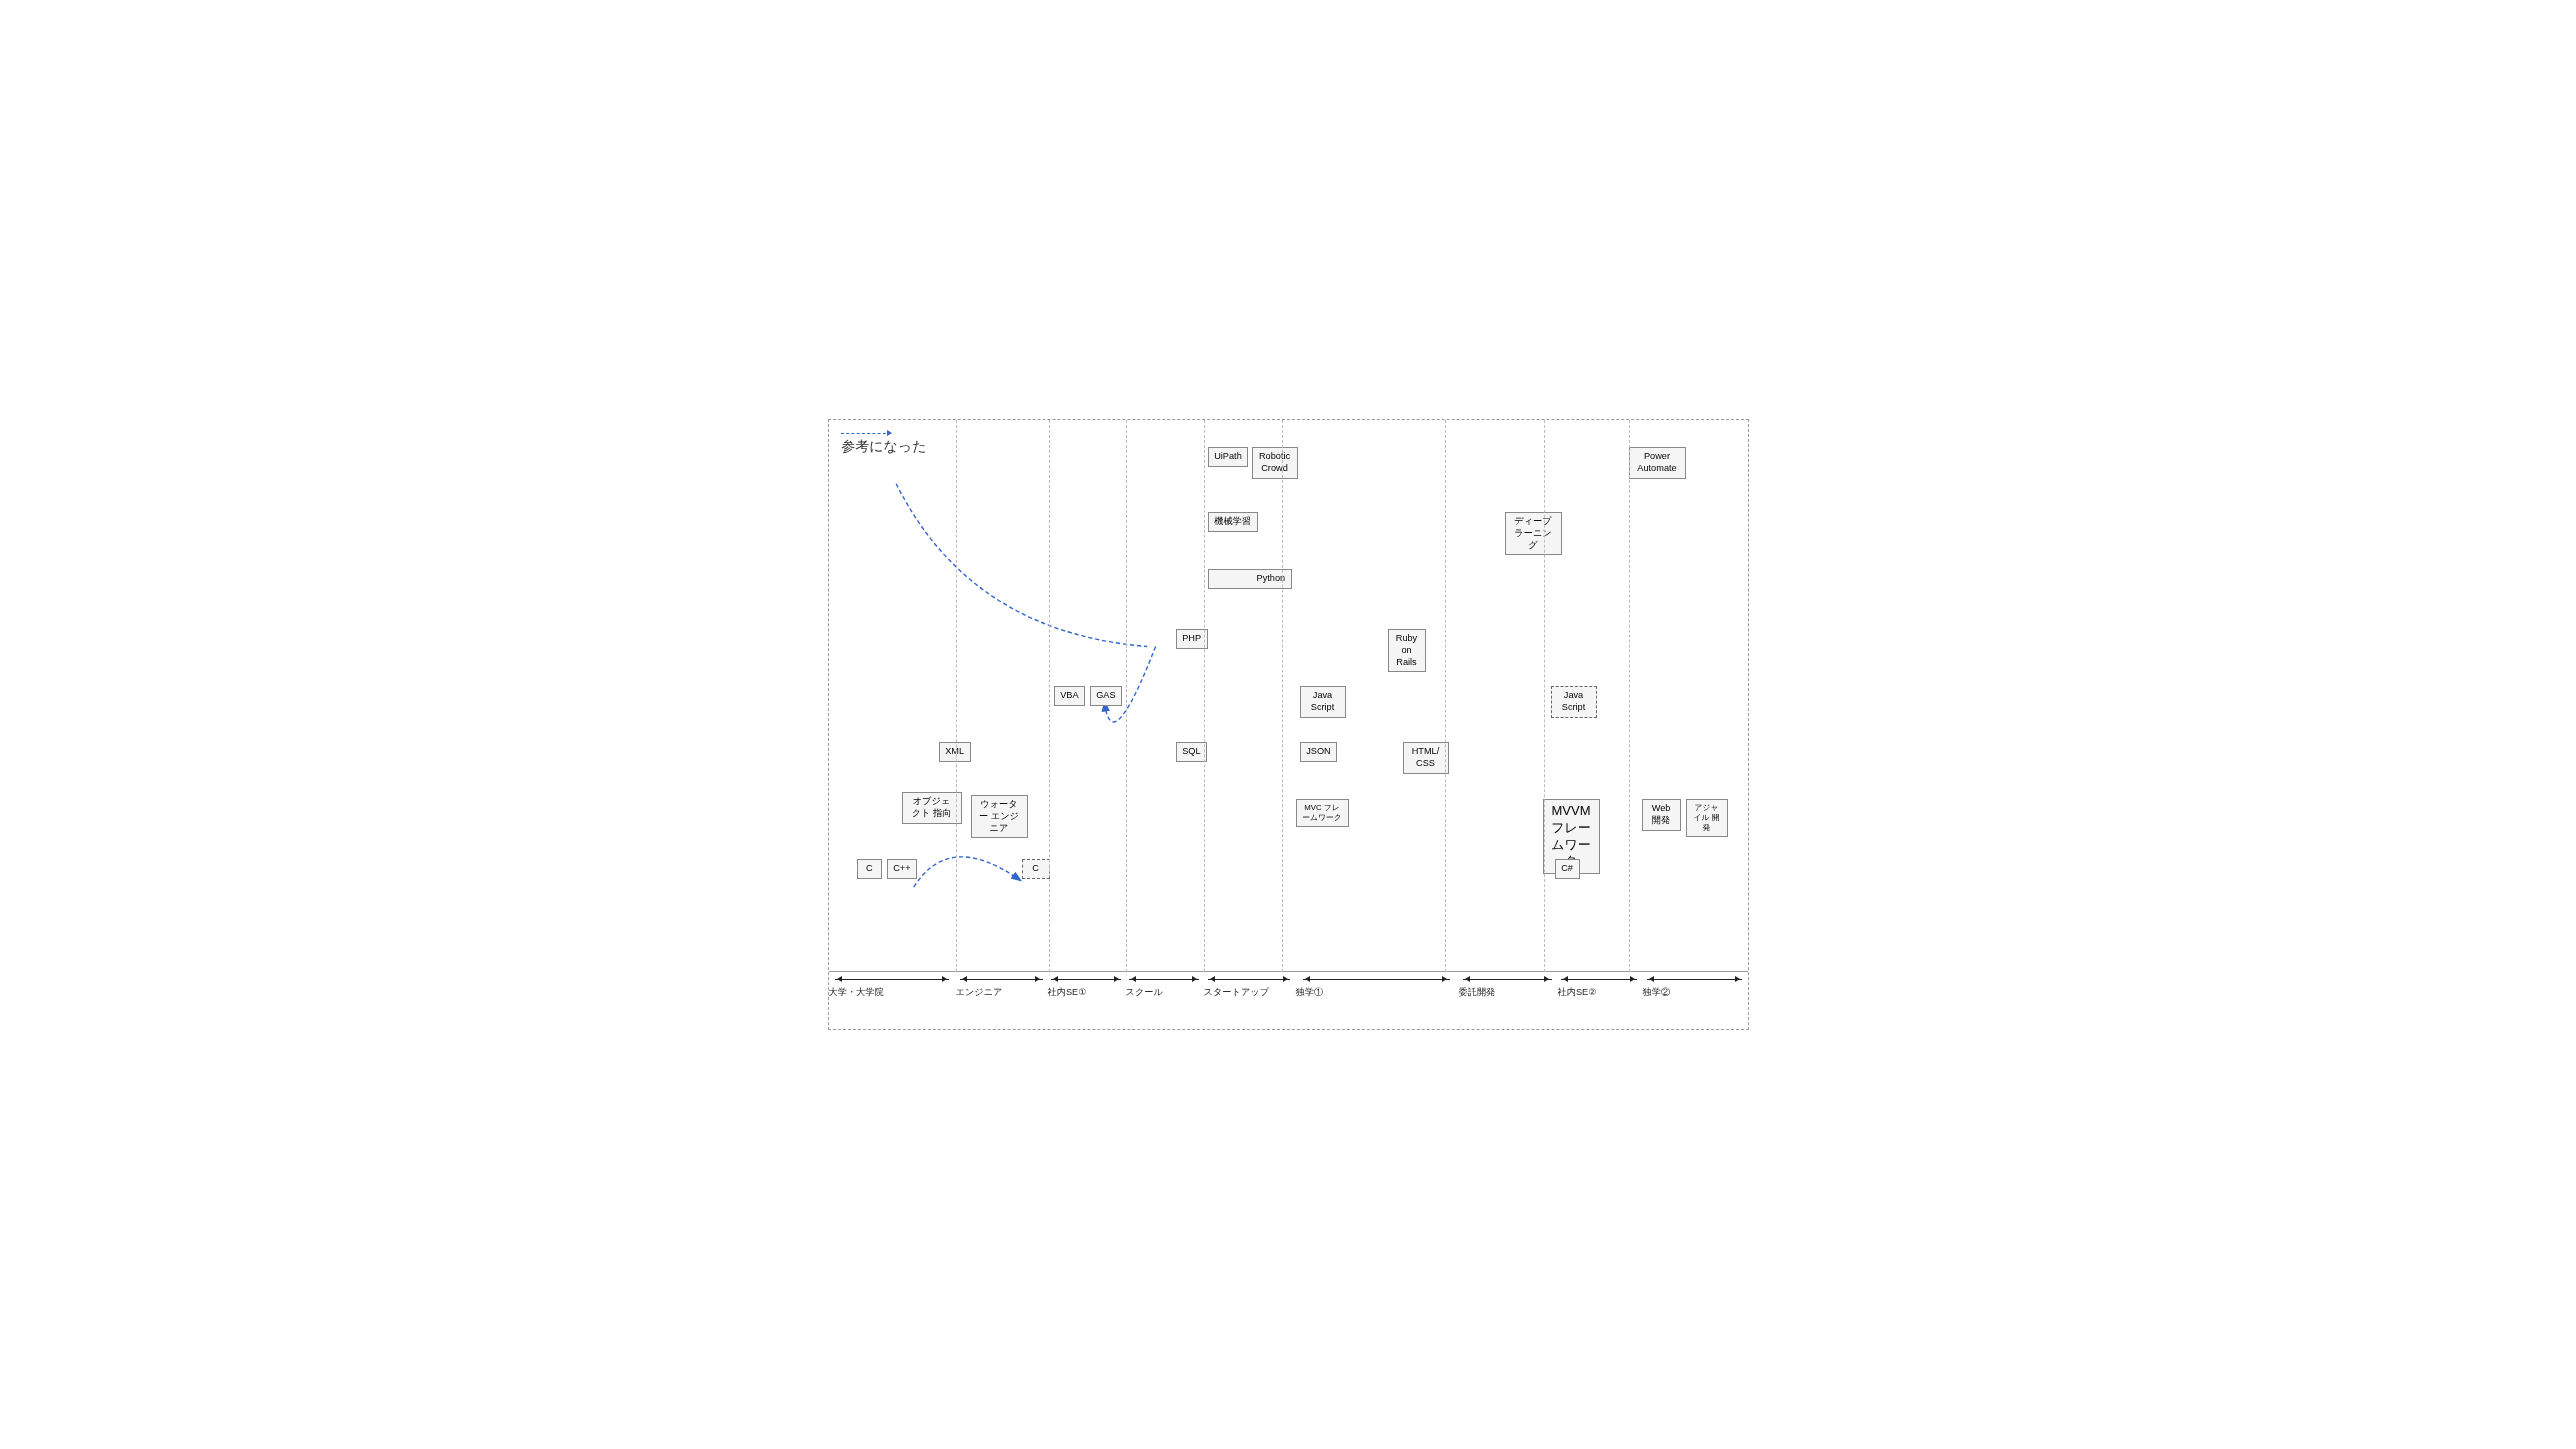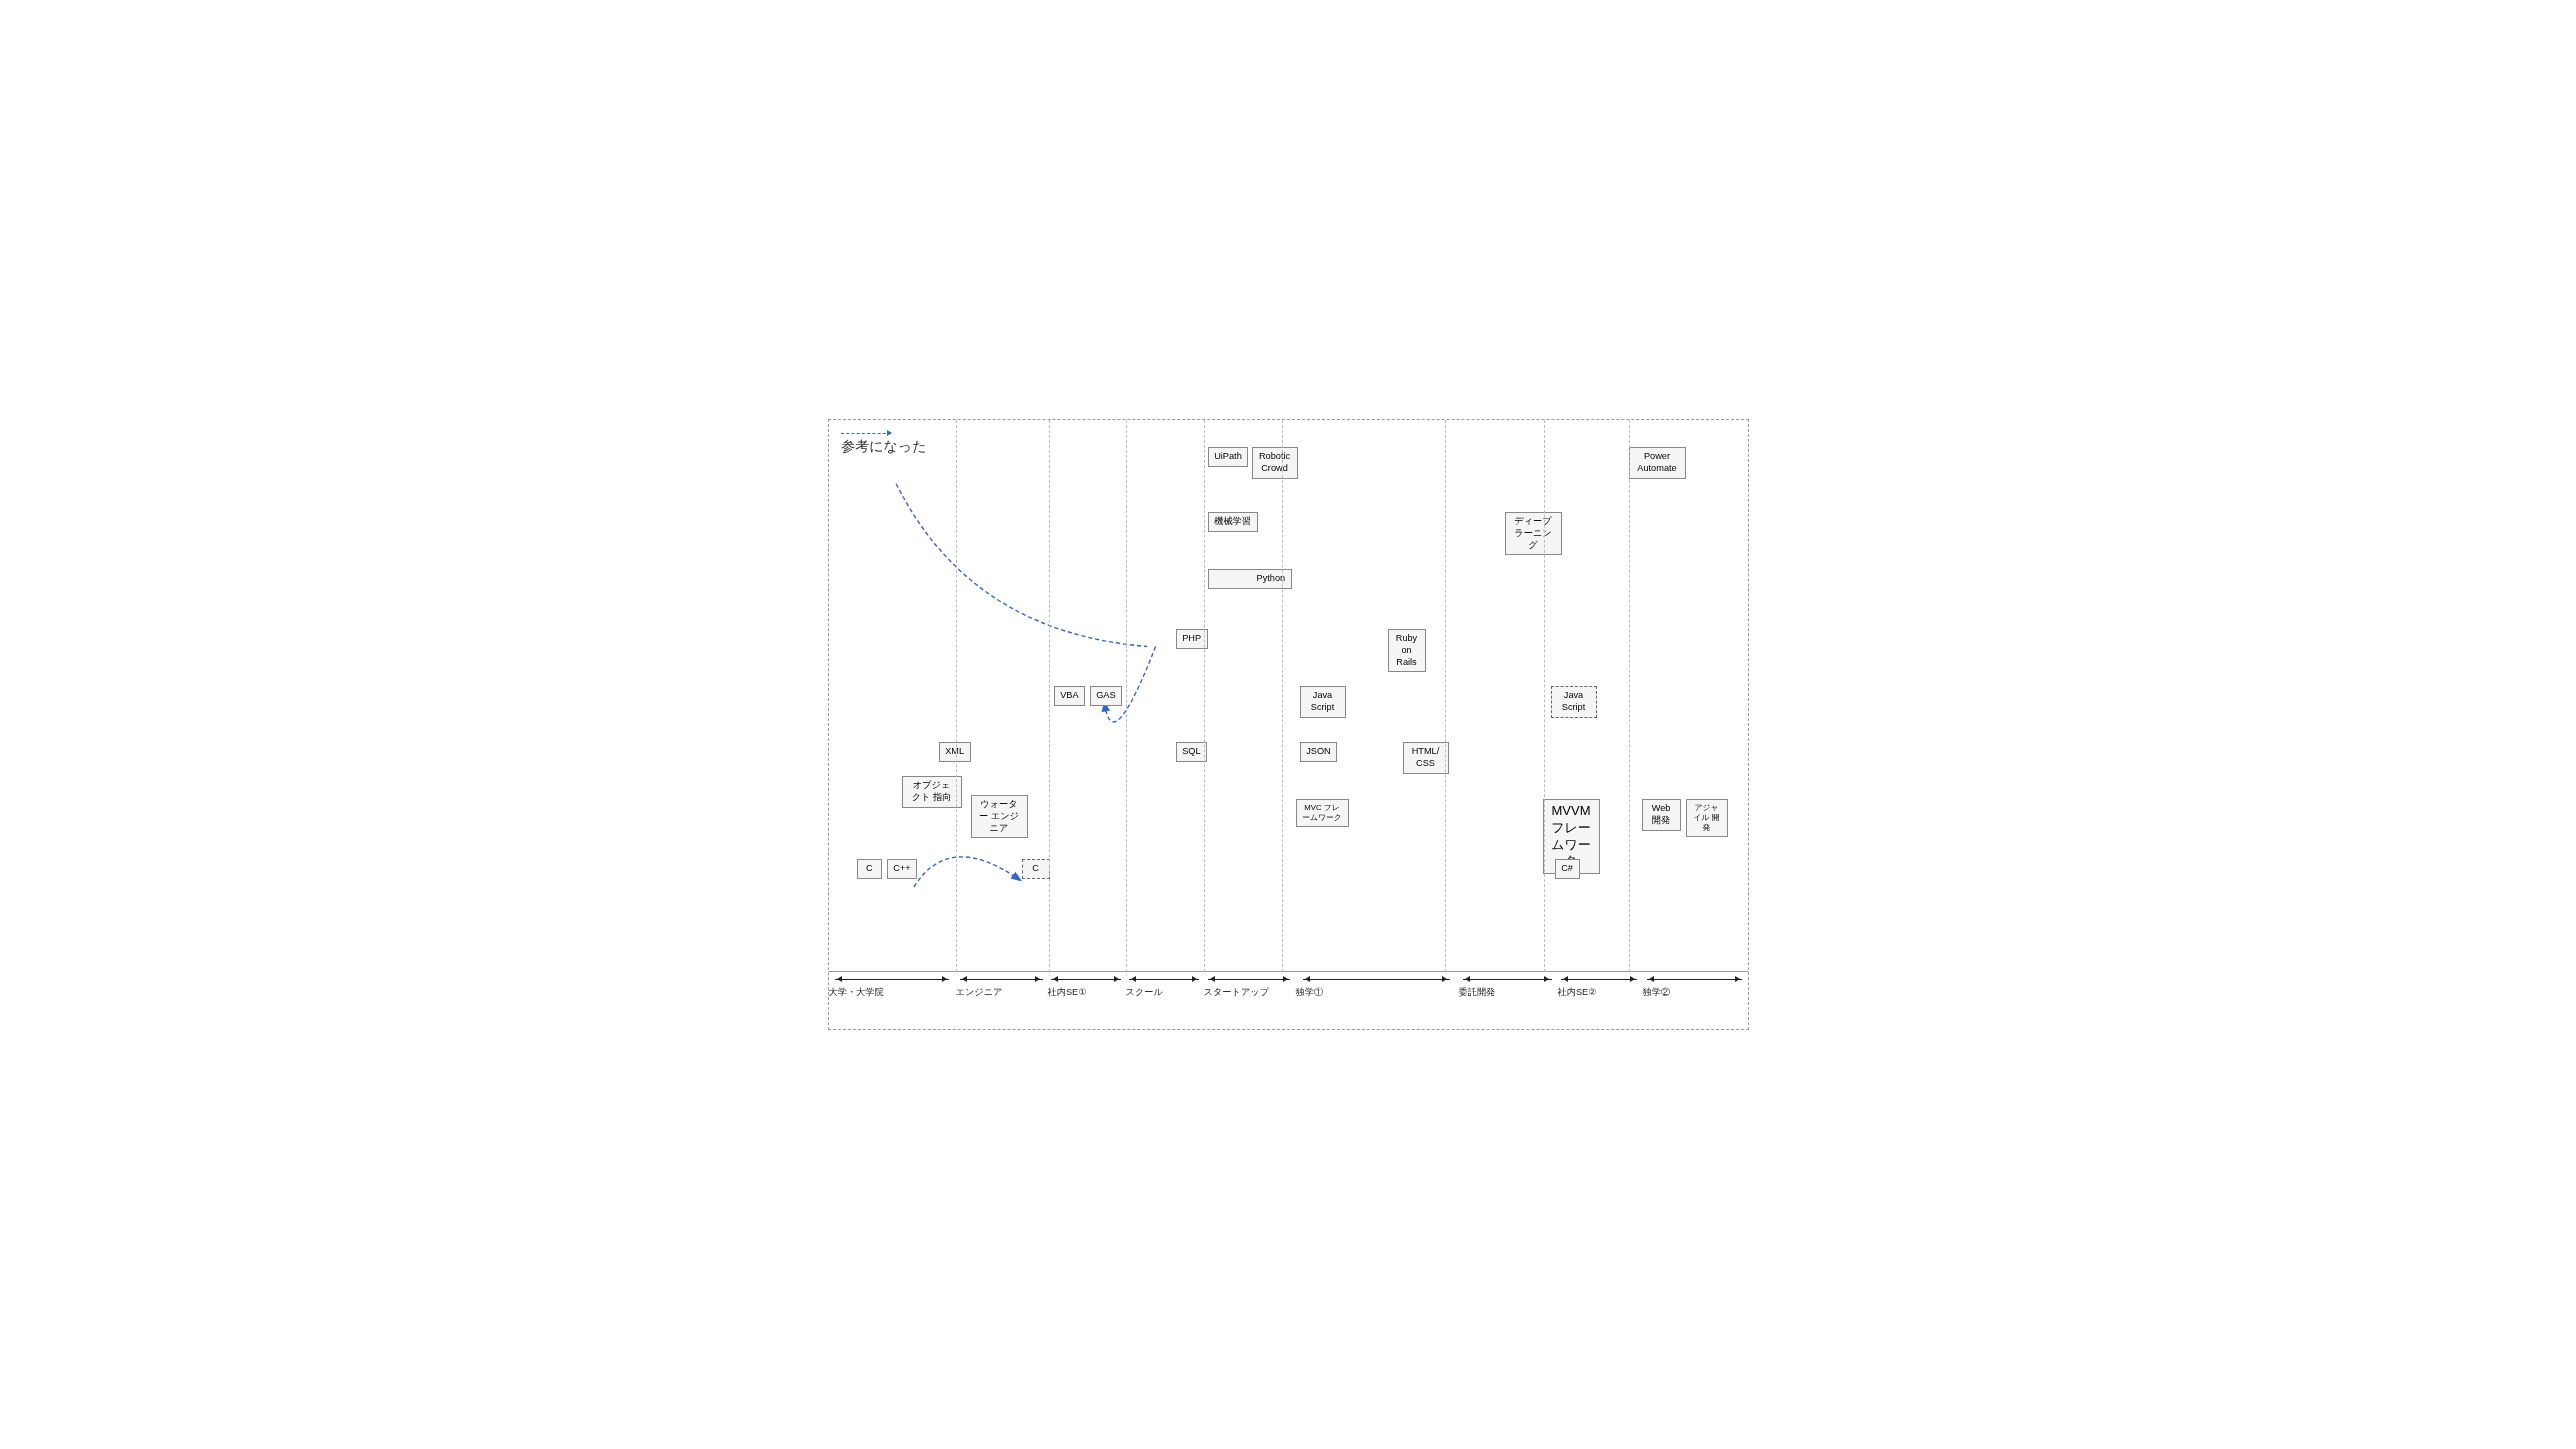--- a/index.html
+++ b/index.html
@@ -165,21 +165,21 @@
     <div class="tech-box dashed" style="left: 722px; top: 266px; white-space: normal; width: 46px;">Java Script</div>
 
     <div class="tech-box" style="left: 347px; top: 322px;">SQL</div>
 
     <div class="tech-box" style="left: 471px; top: 322px;">JSON</div>
 
     <div class="tech-box" style="left: 574px; top: 322px; white-space: normal; width: 46px;">HTML/ CSS</div>
 
     <div class="tech-box" style="left: 110px; top: 322px;">XML</div>
 
-    <div class="tech-box" style="left: 73px; top: 356px; white-space: normal; width: 60px;">オブジェクト 指向</div>
+    <div class="tech-box" style="left: 73px; top: 372px; white-space: normal; width: 60px;">オブジェクト 指向</div>
 
     <div class="tech-box" style="left: 142px; top: 375px; white-space: normal; width: 57px;">ウォーター エンジニア</div>
 
     <div class="tech-box" style="left: 467px; top: 379px; white-space: normal; width: 53px; font-size:7.8px;">MVC フレームワーク</div>
 
     <div class="tech-box" style="left: 714px; top: 379px; white-space: normal; width: 57px; font-size:13px;">MVVM フレームワーク</div>
 
     <div class="tech-box" style="left: 813px; top: 379px; white-space: normal; width: 39px;">Web 開発</div>
 
     <div class="tech-box" style="left: 857px; top: 379px; white-space: normal; width: 42px; font-size:7.8px;">アジャイル 開発</div>

